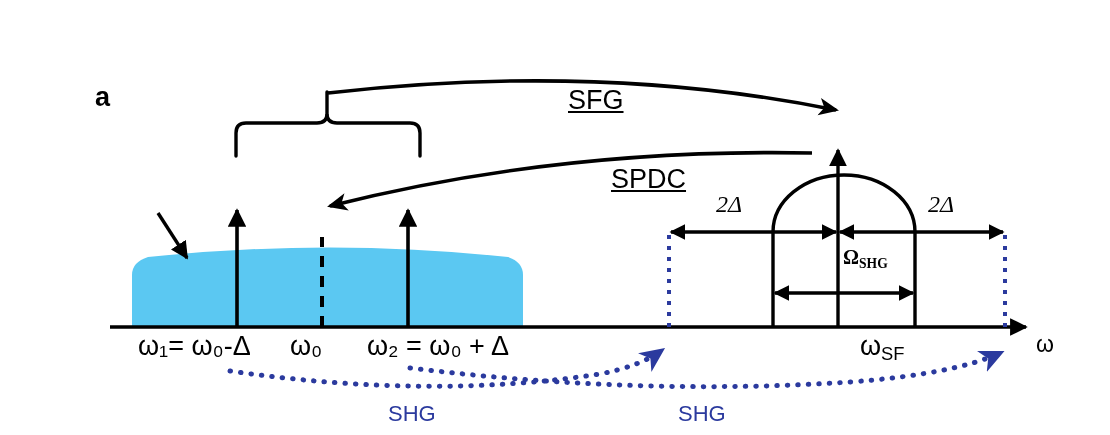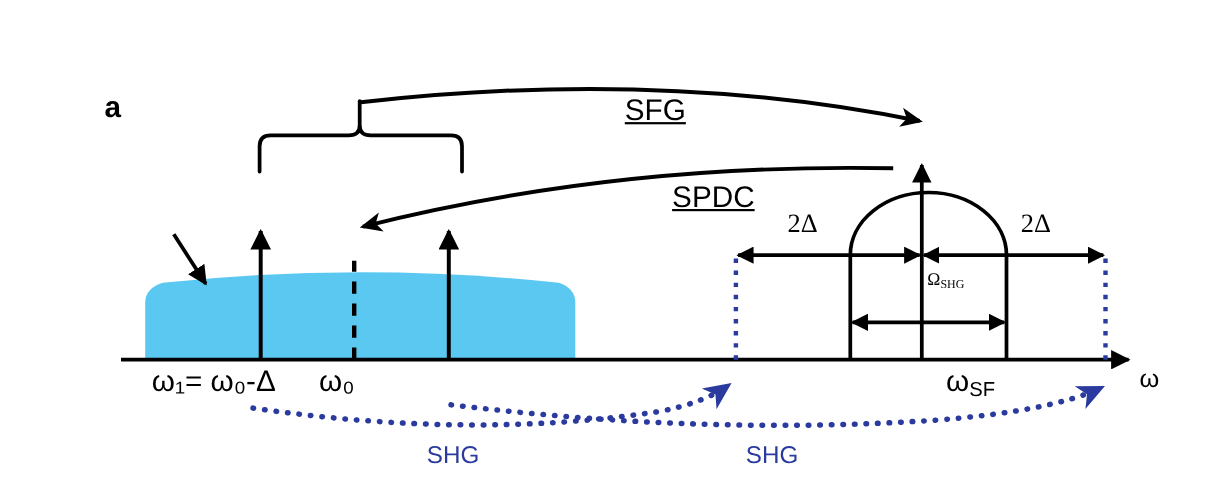--- a/index.html
+++ b/index.html
@@ -49,23 +49,25 @@
     font-size: 23px;
   }
   .tick-label {
     font-size: 27px;
   }
   .blue-label {
     font-size: 22px;
   }
   .delta-label {
     font-size: 24px;
+    font-style: italic;
   }
   .omega-shg-label {
-    font-size: 16px;
+    font-size: 20px;
+    font-weight: bold;
   }
   .sub {
     font-size: 0.68em;
     vertical-align: -0.28em;
     letter-spacing: 0;
   }
 </style>
 </head>
 <body>
 
@@ -181,20 +183,21 @@
 
 
   <div class="lbl proc-label" style="left:568px; top:87px;">SFG</div>
 
   <div class="lbl proc-label" style="left:611px; top:166px;">SPDC</div>
 
   <div class="lbl tick-label" style="left:138px; top:333px;">ω₁= ω₀-Δ</div>
 
   <div class="lbl tick-label" style="left:290px; top:333px;">ω₀</div>
 
+  <div class="lbl tick-label" style="left:367px; top:333px;">ω₂ = ω₀ + Δ</div>
 
   <div class="lbl delta-label lbl-serif" style="left:716px; top:192px;">2Δ</div>
 
   <div class="lbl delta-label lbl-serif" style="left:928px; top:192px;">2Δ</div>
 
   <div class="lbl omega-shg-label lbl-serif" style="left:843px; top:247px;">
     <span>Ω</span><span class="sub">SHG</span>
   </div>
 
   <div class="lbl tick-label" style="left:812px; top:333px;margin-left:48px;">

